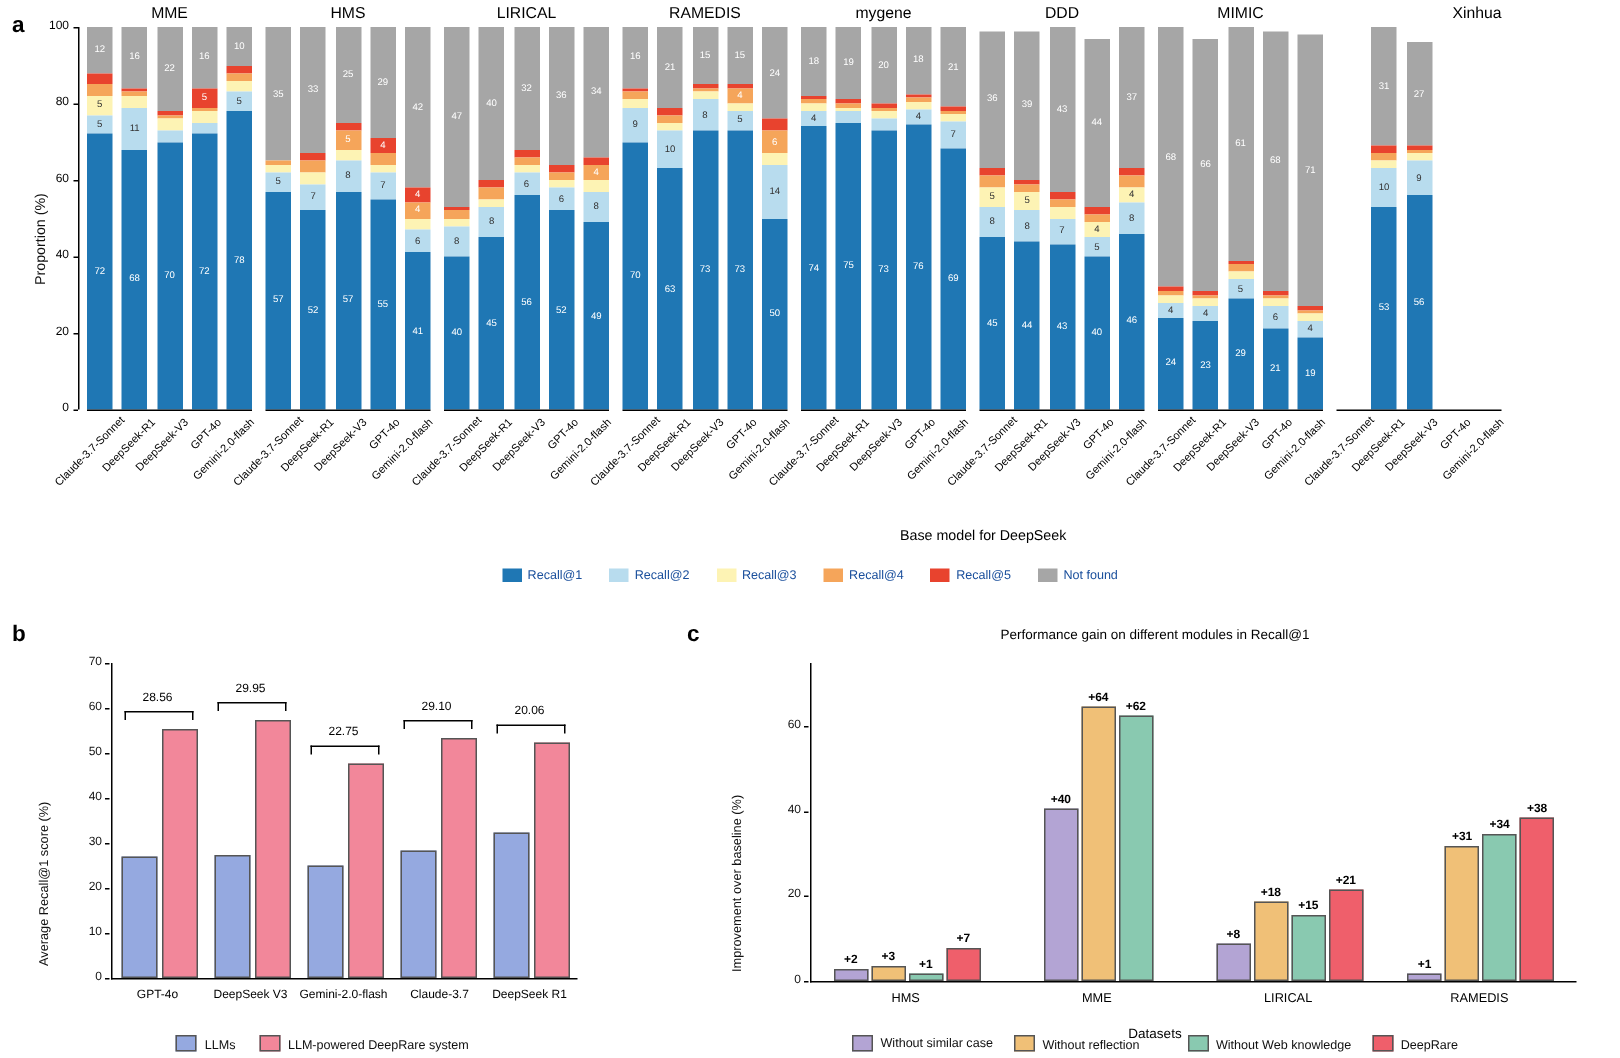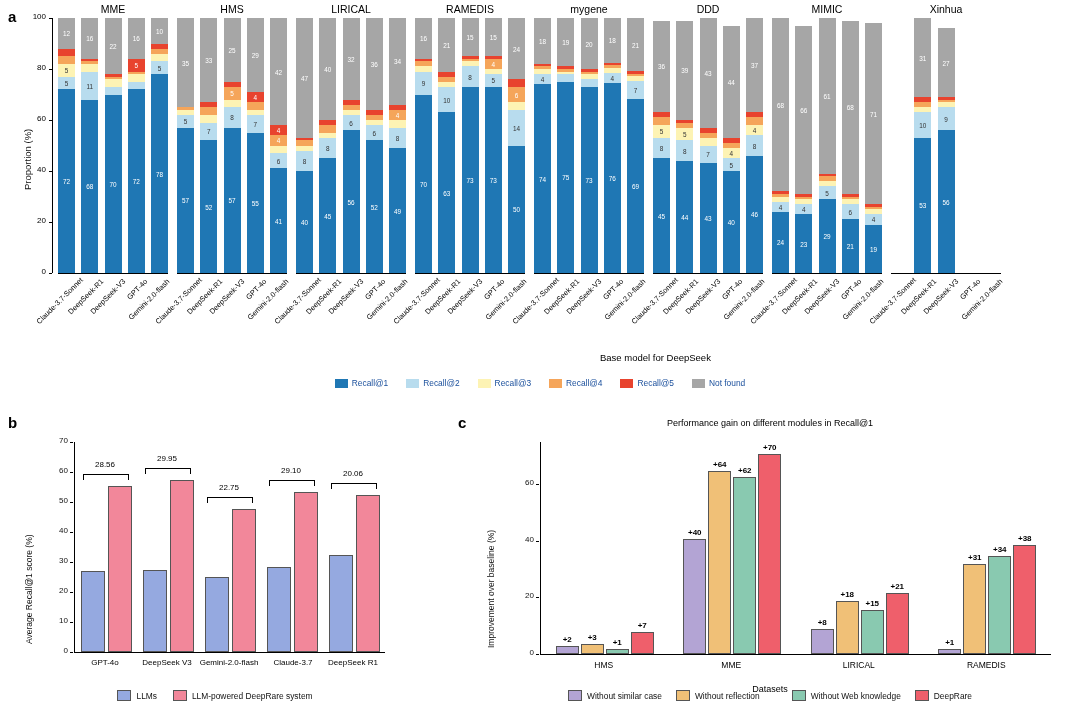--- a/index.html
+++ b/index.html
@@ -645,21 +645,21 @@
         </div>
       </div>
       <div class="axisline" style="left: 0px; top: 255px; width: 110px; height: 1px;"></div>
     </div>
     <div class="xcat" style="left: 730.7px; top: 277px; width: 60px;">Claude-3.7-Sonnet</div>
     <div class="xcat" style="left: 752.7px; top: 277px; width: 60px;">DeepSeek-R1</div>
     <div class="xcat" style="left: 774.7px; top: 277px; width: 60px;">DeepSeek-V3</div>
     <div class="xcat" style="left: 796.7px; top: 277px; width: 60px;">GPT-4o</div>
     <div class="xcat" style="left: 818.7px; top: 277px; width: 60px;">Gemini-2.0-flash</div>
     <div class="a-group" style="left: 891px; top: 18px; width: 110px; height: 255px;">
-      <div class="a-title" style="top: -15px;">Xinhua</div>
+      <div class="a-title" style="top: -15px; text-align: right;">Xinhua</div>
       <div class="bars" style="height: 255px;">
         <div class="bar" style="height: 255px;"></div>
         <div class="bar" style="height: 255px;">
           <div class="seg notfound" style="height: 79.05px; background: rgb(166, 166, 166);">
             <span>31</span>
           </div>
           <div class="seg r5" style="height: 5.1px; background: rgb(232, 67, 46);"></div>
           <div class="seg r4" style="height: 5.1px; background: rgb(245, 165, 90);"></div>
           <div class="seg r3" style="height: 5.1px; background: rgb(253, 243, 180);"></div>
           <div class="seg r2" style="height: 25.5px; background: rgb(184, 220, 238);">
@@ -819,23 +819,20 @@
         <div class="c-grp">
           <div class="c-bar" style="height: 113.067px; background: rgb(179, 164, 212);">
             <span class="c-val">+40</span>
           </div>
           <div class="c-bar" style="height: 180.907px; background: rgb(240, 192, 119);">
             <span class="c-val">+64</span>
           </div>
           <div class="c-bar" style="height: 175.253px; background: rgb(137, 201, 176);">
             <span class="c-val">+62</span>
           </div>
-          <div class="c-bar" style="height: 197.867px; background: rgb(239, 95, 107);">
-            <span class="c-val">+70</span>
-          </div>
         </div>
         <div class="c-grp">
           <div class="c-bar" style="height: 22.6133px; background: rgb(179, 164, 212);">
             <span class="c-val">+8</span>
           </div>
           <div class="c-bar" style="height: 50.88px; background: rgb(240, 192, 119);">
             <span class="c-val">+18</span>
           </div>
           <div class="c-bar" style="height: 42.4px; background: rgb(137, 201, 176);">
             <span class="c-val">+15</span>
@@ -868,21 +865,21 @@
     <div class="ytick-b" style="left: 40px; top: 122.933px;">40</div>
     <div class="tickmark" style="left: 66px; top: 128.933px;"></div>
     <div class="ytick-b" style="left: 40px; top: 66.4px;">60</div>
     <div class="tickmark" style="left: 66px; top: 72.4px;"></div>
     <div class="c-xcat" style="left: 83.75px; top: 248px; width: 100px;">HMS</div>
     <div class="c-xcat" style="left: 211.25px; top: 248px; width: 100px;">MME</div>
     <div class="c-xcat" style="left: 338.75px; top: 248px; width: 100px;">LIRICAL</div>
     <div class="c-xcat" style="left: 466.25px; top: 248px; width: 100px;">RAMEDIS</div>
   </div>
 <div class="legendC" id="legendC">
-    <div style="display: flex; align-items: center; gap: 5px;">
+    <div style="display: flex; align-items: flex-start; gap: 5px;">
       <span class="sw" style="background: rgb(179, 164, 212);"></span>
       <span>Without similar case</span>
     </div>
     <div style="display: flex; align-items: center; gap: 5px;">
       <span class="sw" style="background: rgb(240, 192, 119);"></span>
       <span>Without reflection</span>
     </div>
     <div style="display: flex; align-items: center; gap: 5px; margin-left: 18px;">
       <span class="sw" style="background: rgb(137, 201, 176);"></span>
       <span>Without Web knowledge</span>

